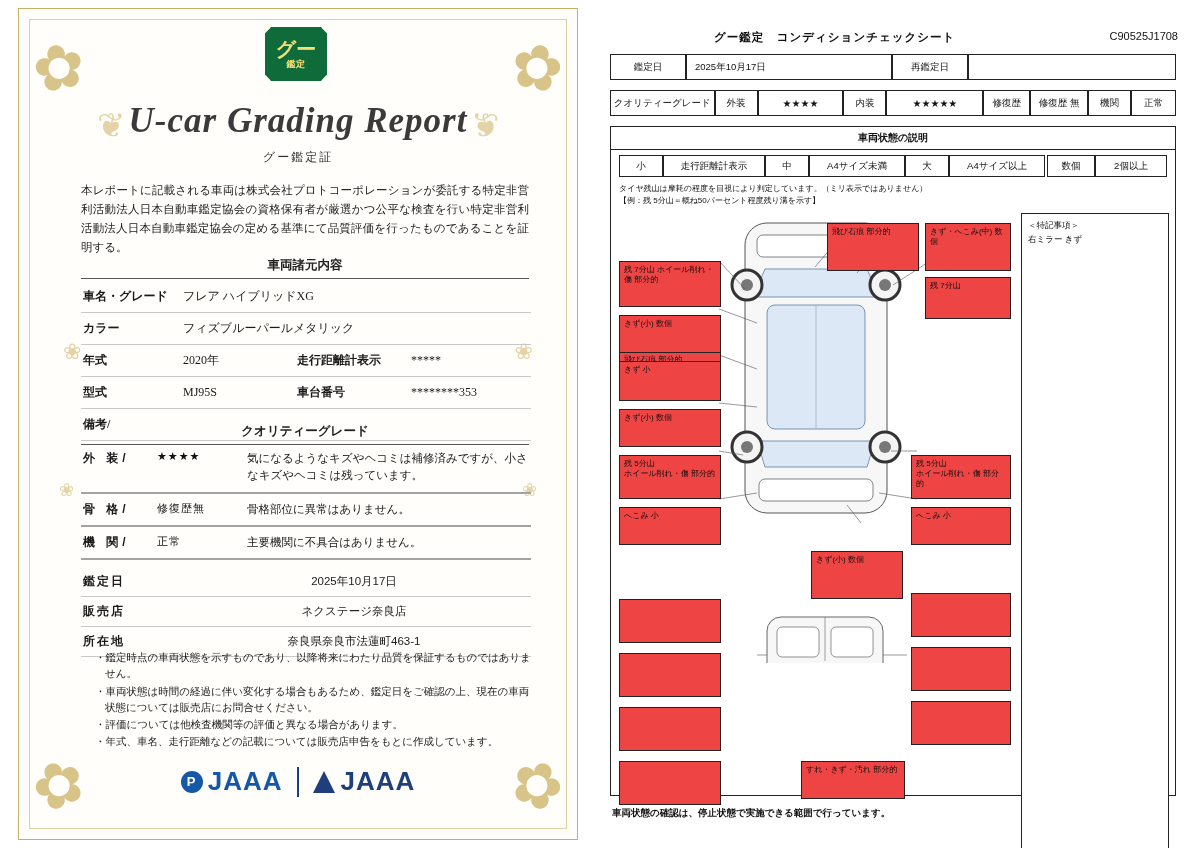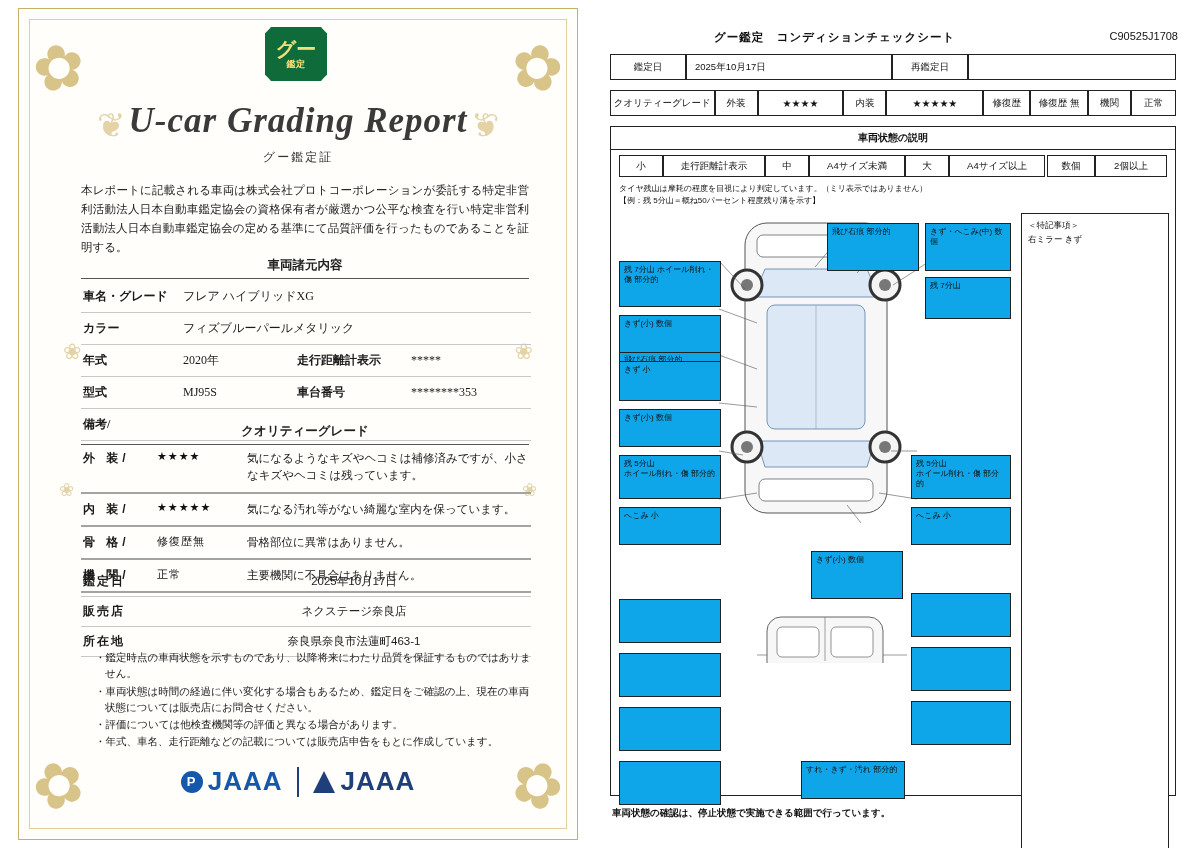--- a/index.html
+++ b/index.html
@@ -132,21 +132,21 @@
   .row2{position:absolute;left:6px;top:82px;width:566px;height:26px;display:flex;}
 
   .cond-box{position:absolute;left:6px;top:118px;width:566px;height:670px;border:1px solid #222;box-sizing:border-box;}
   .cond-head{height:22px;border-bottom:1px solid #222;display:flex;align-items:center;justify-content:center;font-size:10px;font-weight:bold;}
   .size-row{position:absolute;left:8px;top:28px;width:430px;height:22px;display:flex;}
   .qty-row{position:absolute;right:8px;top:28px;width:120px;height:22px;display:flex;}
   .tire-note{position:absolute;left:8px;top:56px;width:430px;font-size:8px;line-height:1.45;}
 
   .diagram{position:absolute;left:6px;top:66px;width:400px;height:470px;}
   .note-box{
-    position:absolute;border:1px solid #222;background:#0ea5e9;box-sizing:border-box;
+    position:absolute;border:1px solid #222;background:#ef4444;box-sizing:border-box;
     font-size:8px;line-height:1.25;padding:3px 4px;color:#111;
   }
   .special{
     position:absolute;right:6px;top:86px;width:148px;height:672px;border:1px solid #222;
     box-sizing:border-box;padding:5px 6px;font-size:8.5px;line-height:1.6;background:#fff;
   }
   .footnote{position:absolute;left:8px;bottom:8px;font-size:9.5px;font-weight:bold;}
 
   svg{display:block;}
 </style>
@@ -212,25 +212,20 @@
       </table>
 
     <div class="sec-head grade-head">クオリティーグレード</div>
 
     <table class="grade-table">
       <tbody>
           <tr>
         <td class="g-lbl">外 装/</td>
         <td class="g-star">★★★★</td>
         <td class="g-txt">気になるようなキズやヘコミは補修済みですが、小さなキズやヘコミは残っています。</td>
-      </tr>
-      <tr>
-        <td class="g-lbl">内 装/</td>
-        <td class="g-star">★★★★★</td>
-        <td class="g-txt">気になる汚れ等がない綺麗な室内を保っています。</td>
       </tr>
       <tr>
         <td class="g-lbl">骨 格/</td>
         <td class="g-star">修復歴無</td>
         <td class="g-txt">骨格部位に異常はありません。</td>
       </tr>
       <tr>
         <td class="g-lbl">機 関/</td>
         <td class="g-star">正常</td>
         <td class="g-txt">主要機関に不具合はありません。</td>

